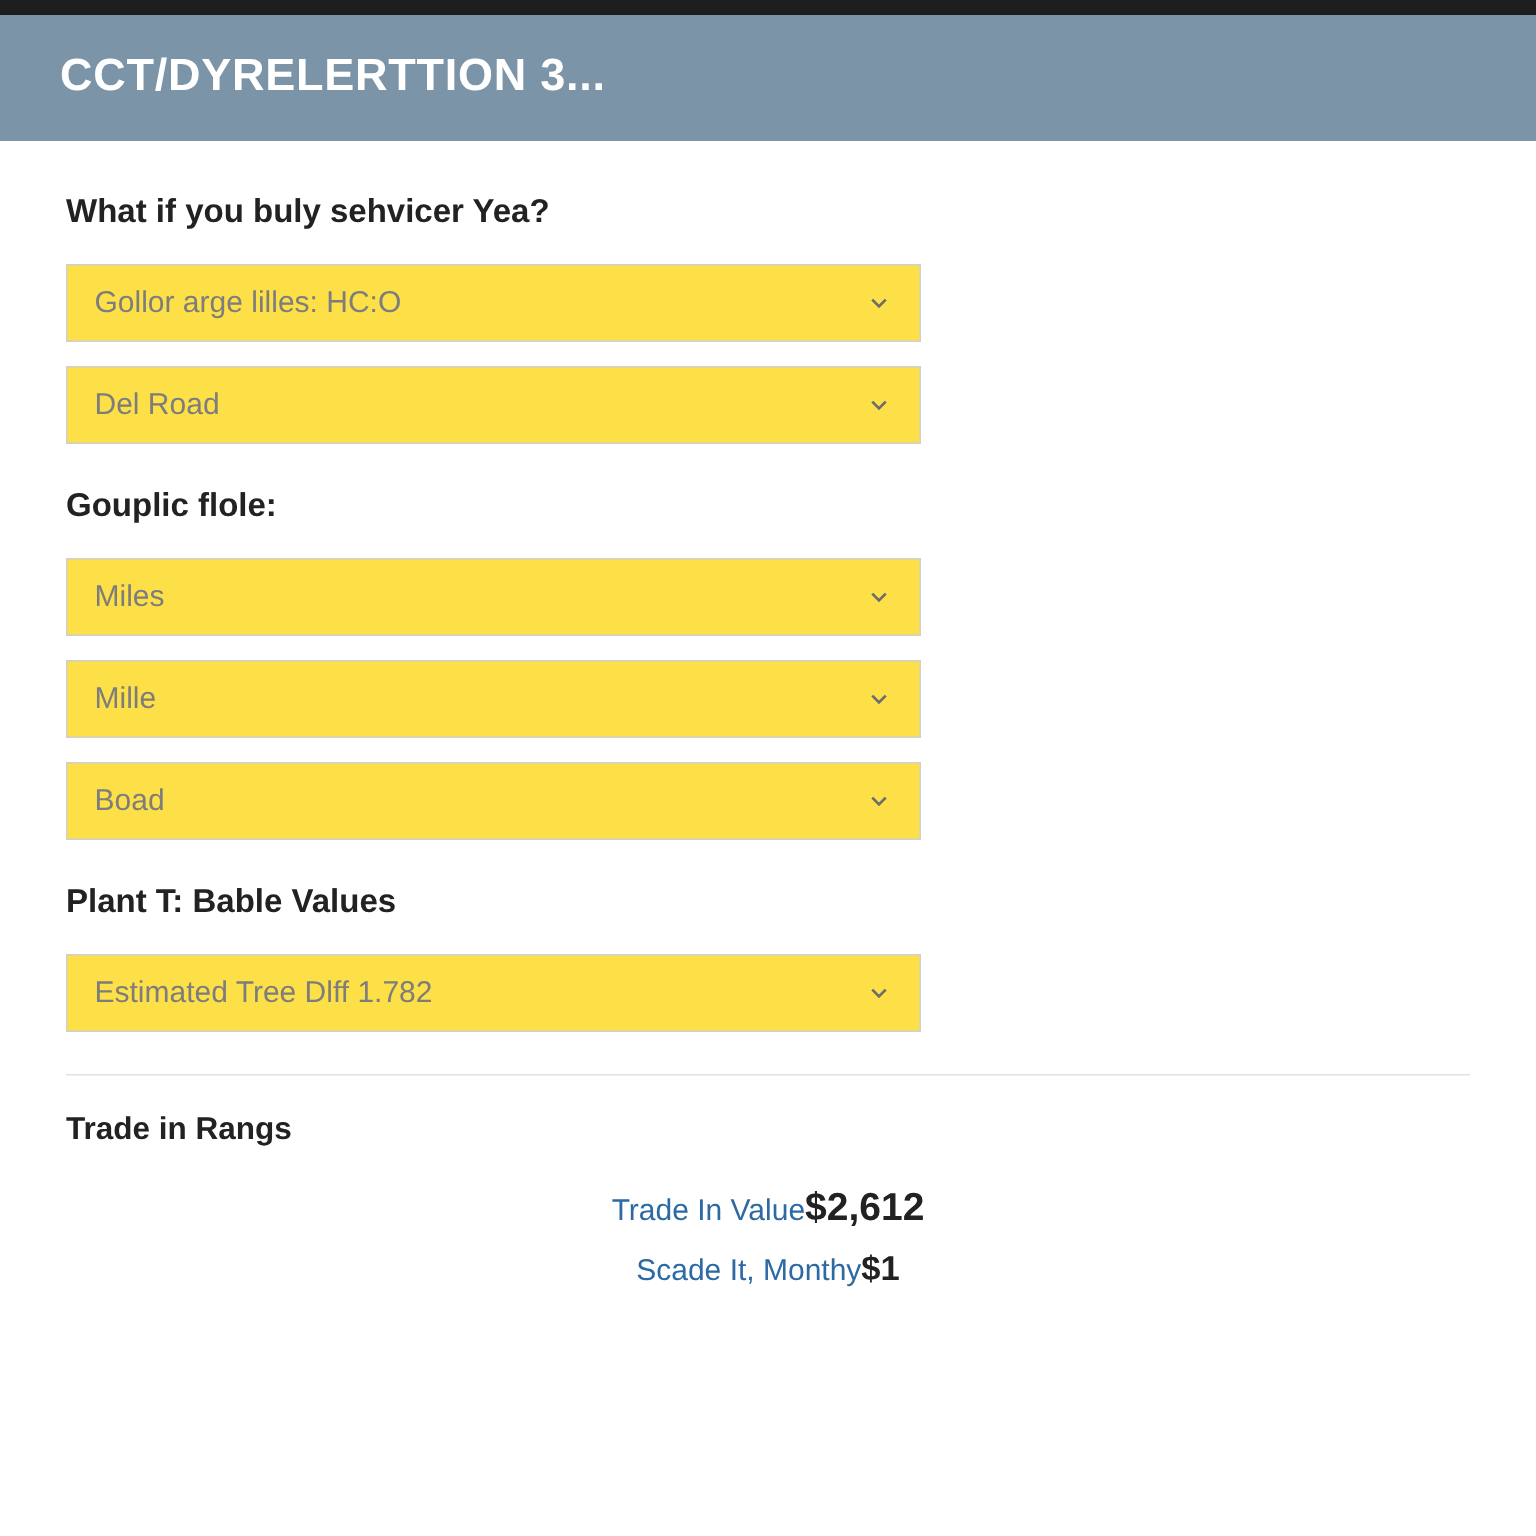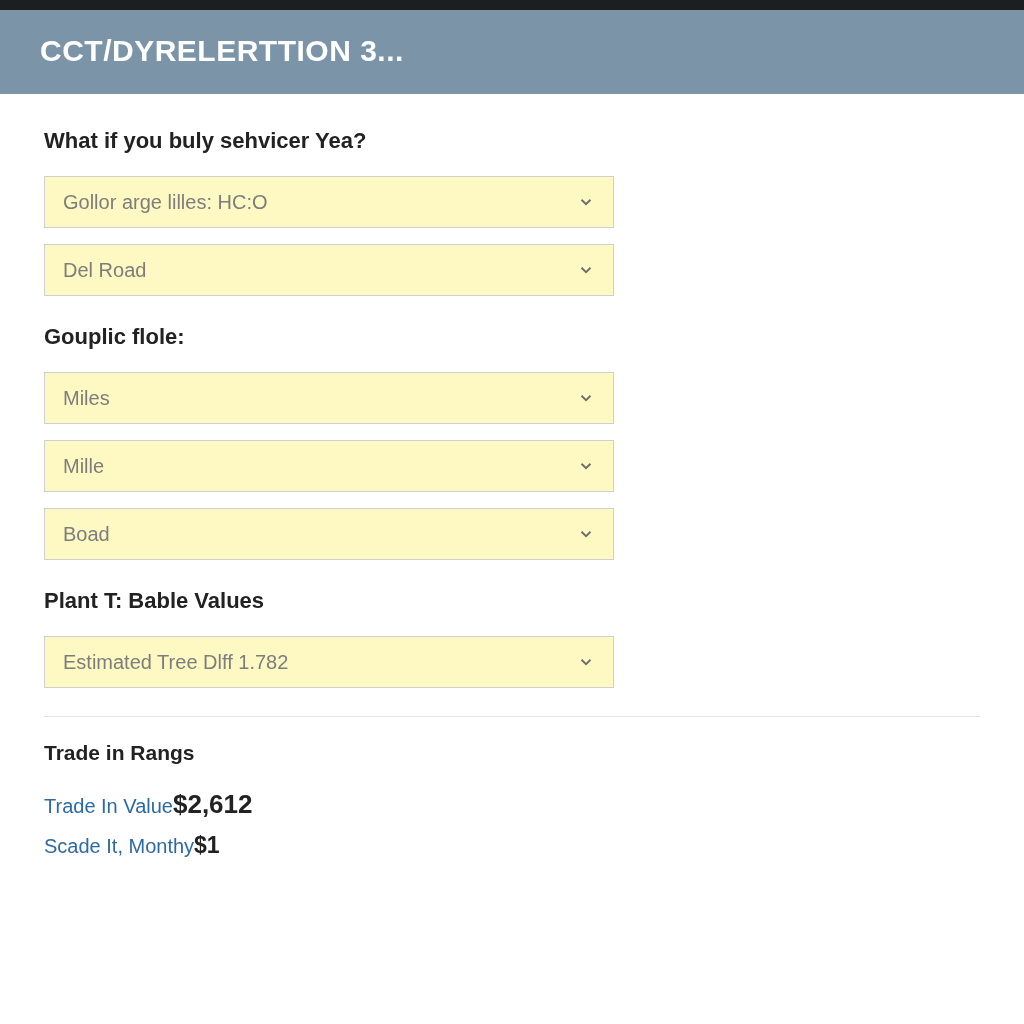--- a/index.html
+++ b/index.html
@@ -35,21 +35,21 @@
     margin-bottom: 22px;
     margin-top: 12px;
   }
   .section-label.first { margin-top: 0; }
   .select-group {
     width: 570px;
     margin-bottom: 28px;
   }
   .select-box {
     border: 1px solid #cfcfcf;
-    background: #fef9c3;
+    background: #fde047;
     height: 52px;
     display: flex;
     align-items: center;
     justify-content: space-between;
     padding: 0 18px;
     margin-bottom: 16px;
     cursor: pointer;
   }
   .select-box:last-child { margin-bottom: 0; }
   .select-text {
@@ -69,21 +69,21 @@
     margin: 28px 0 24px 0;
   }
   .results-title {
     font-weight: 700;
     font-size: 21px;
     color: #222;
     margin-bottom: 18px;
   }
   .result-row {
     display: flex;
-    justify-content: flex-start;
+    justify-content: center;
     align-items: baseline;
     padding: 6px 0;
   }
   .result-label {
     color: #2d6aa3;
     font-size: 20px;
     cursor: pointer;
   }
   .result-value {
     color: #222;

